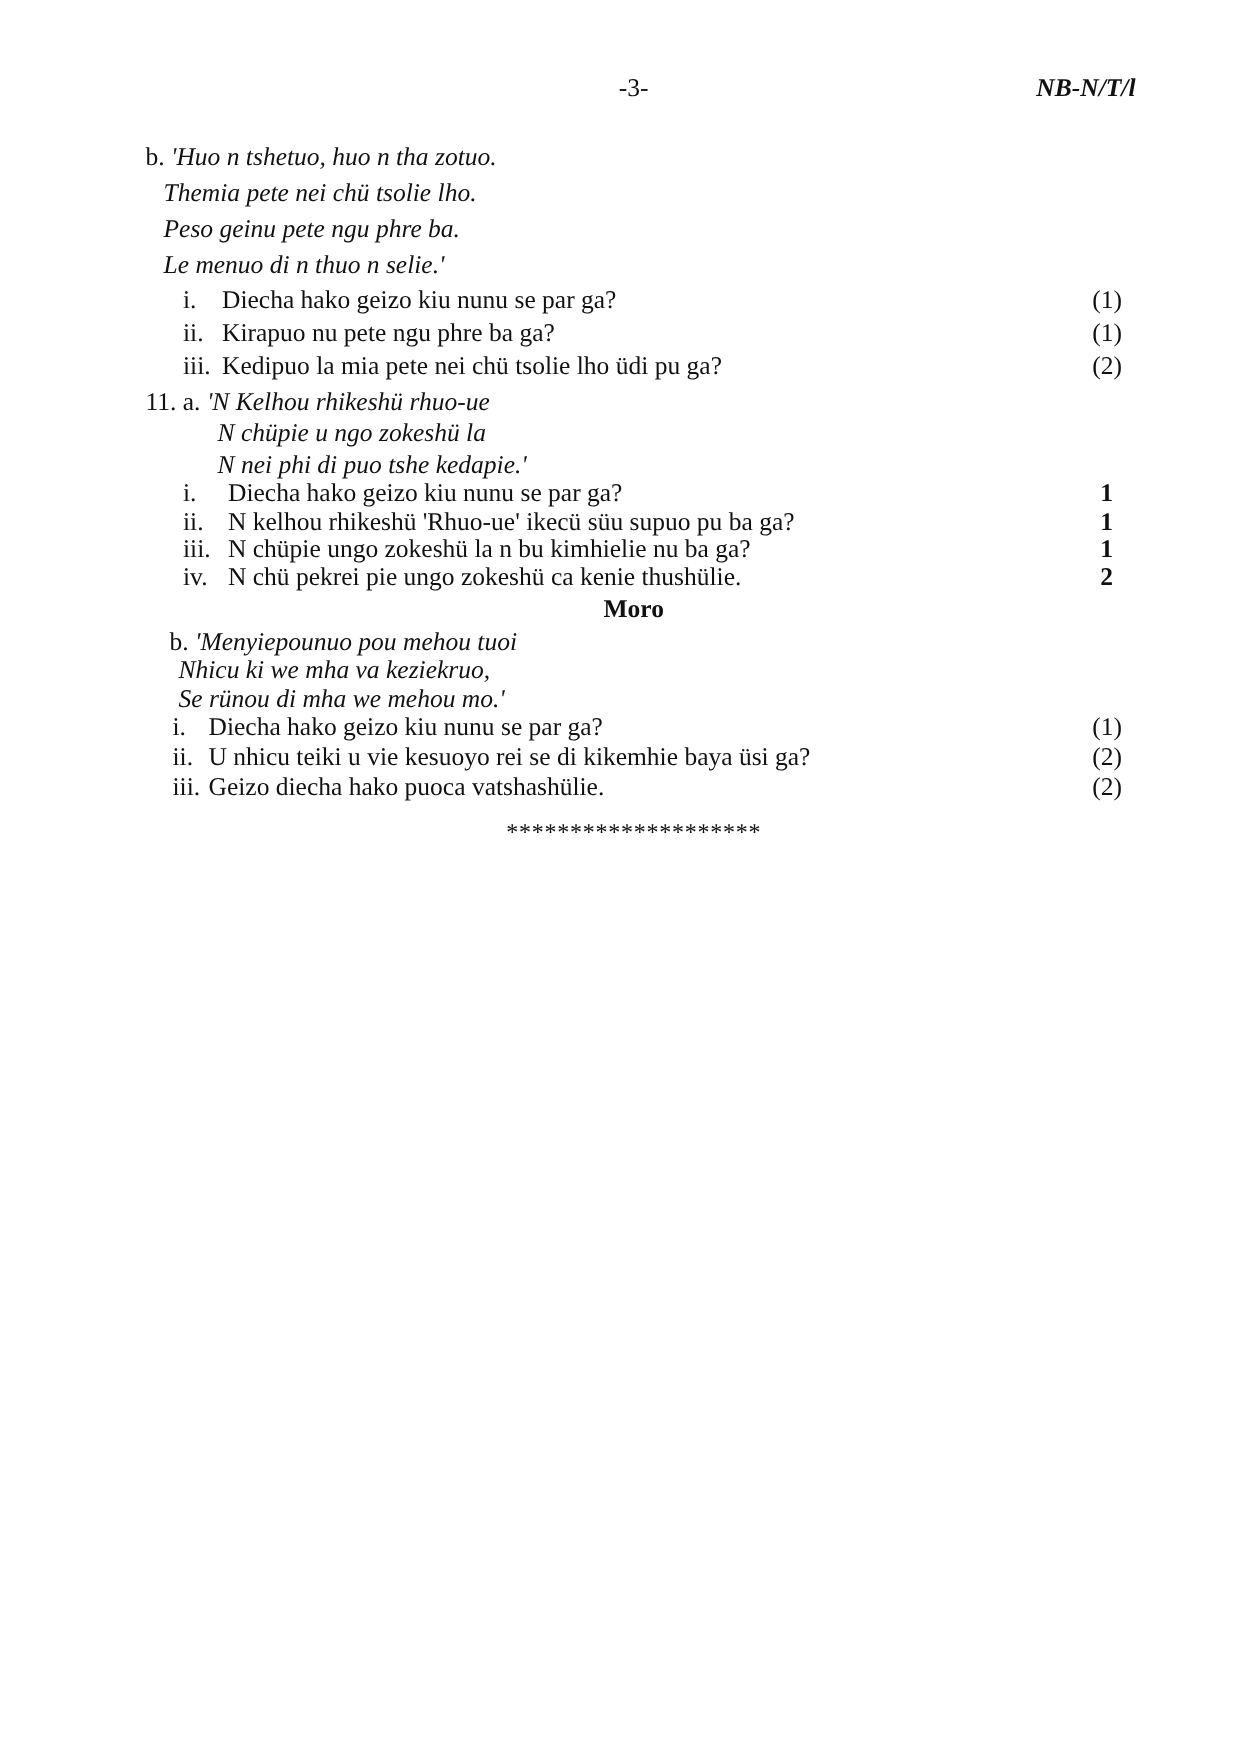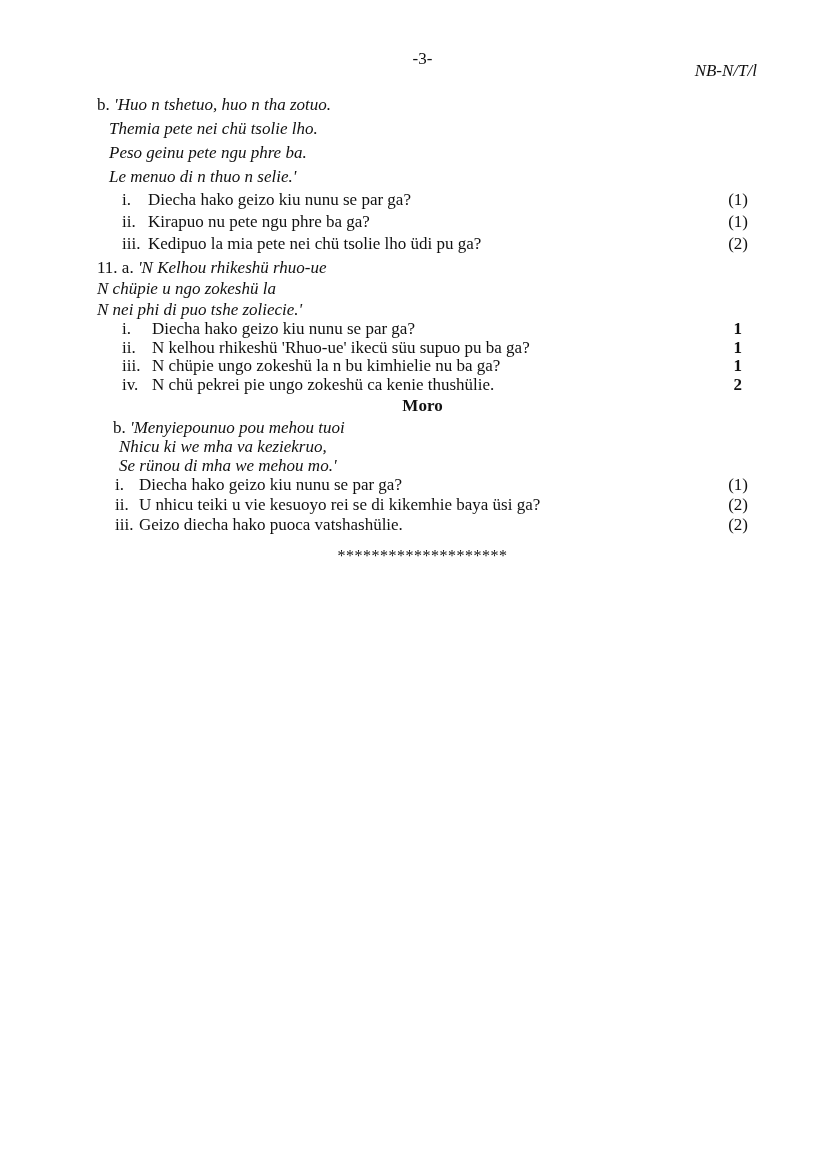--- a/index.html
+++ b/index.html
@@ -12,21 +12,21 @@
     padding: 48px 78px 0 97px;
     font-family: "Liberation Serif", "DejaVu Serif", serif;
     font-size: 17px;
     color: #111111;
     overflow: hidden;
   }
 
   
   .header { position: relative; line-height: 21px; height: 21px; }
   .page-num { position: absolute; left: 0; right: 0; text-align: center; }
-  .paper-code { position: absolute; right: -9px; top: 12px; font-style: italic; }
+  .paper-code { position: absolute; right: -9px; top: 0; font-style: italic; font-weight: bold; }
 
   
   .poem-first { display: flex; }
   .poem-first .sec-label { white-space: pre; }
   .italic { font-style: italic; }
 
   .qrow { display: flex; align-items: baseline; }
   .qnum { width: 26px; flex-shrink: 0; }
   .qtext { flex: 1; }
   .qmark { width: 42px; text-align: right; flex-shrink: 0; }
@@ -35,21 +35,21 @@
   
   .section-b { margin-top: 24px; line-height: 24px; }
   .section-b .poem-rest { margin-left: 12px; }
   .section-b .questions { margin-top: 0px; line-height: 22px; margin-left: 25px; }
 
   
   .instruction { margin-top: 12px; font-weight: bold; line-height: 22px; }
 
   
   .q11a { margin-top: 2px; line-height: 21px; }
-  .q11a .poem-rest { }
+  .q11a .poem-rest { margin-left: 48px; }
   .q11a .questions { line-height: 18.5px; margin-left: 25px; }
   .q11a .qnum { width: 30px; }
 
   
   .moro { text-align: center; font-weight: bold; line-height: 20px; margin-top: 2px; }
 
   
   .q11b { margin-top: 2px; line-height: 19px; }
   .q11b .label-line { margin-left: 16px; }
   .q11b .poem-rest { margin-left: 22px; }
@@ -97,21 +97,21 @@
     </div>
   </div>
 
 
   <div class="q11a">
     <div class="poem-first">
       <span class="sec-label">11. a. </span>
       <span class="italic">'N Kelhou rhikeshü rhuo-ue</span>
     </div>
     <div class="poem-rest italic">N chüpie u ngo zokeshü la</div>
-    <div class="poem-rest italic">N nei phi di puo tshe zoliecie.'</div>
+    <div class="poem-rest italic">N nei phi di puo tshe kedapie.'</div>
 
     <div class="questions">
       <div class="qrow">
         <span class="qnum">i.</span>
         <span class="qtext">Diecha hako geizo kiu nunu se par ga?</span>
         <span class="qmark bold">1</span>
       </div>
       <div class="qrow">
         <span class="qnum">ii.</span>
         <span class="qtext">N kelhou rhikeshü 'Rhuo-ue' ikecü süu supuo pu ba ga?</span>

